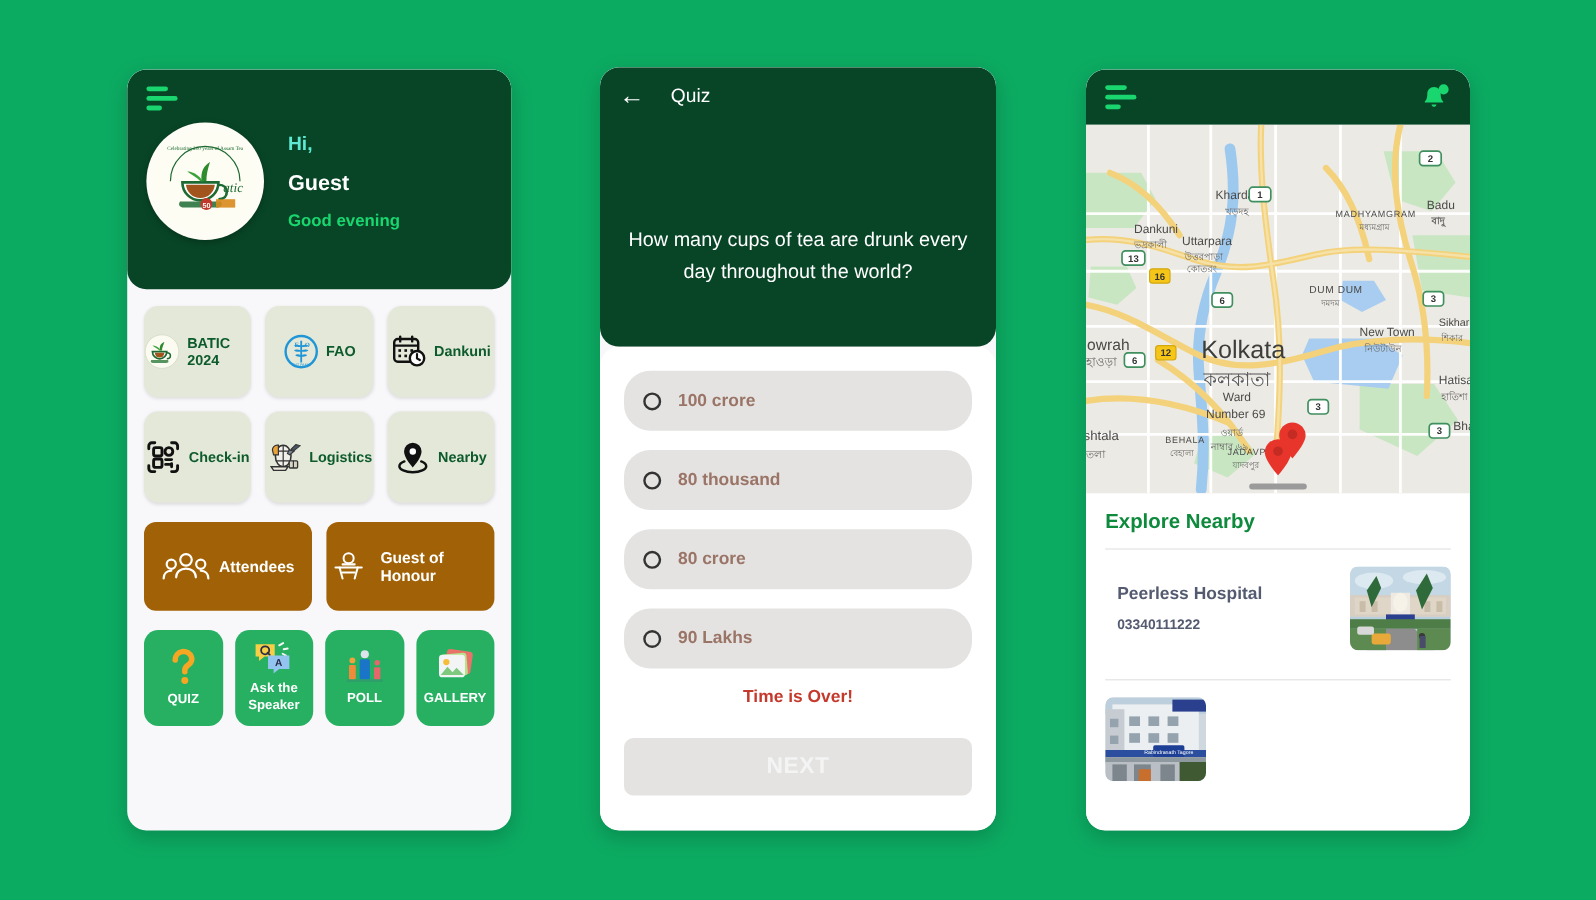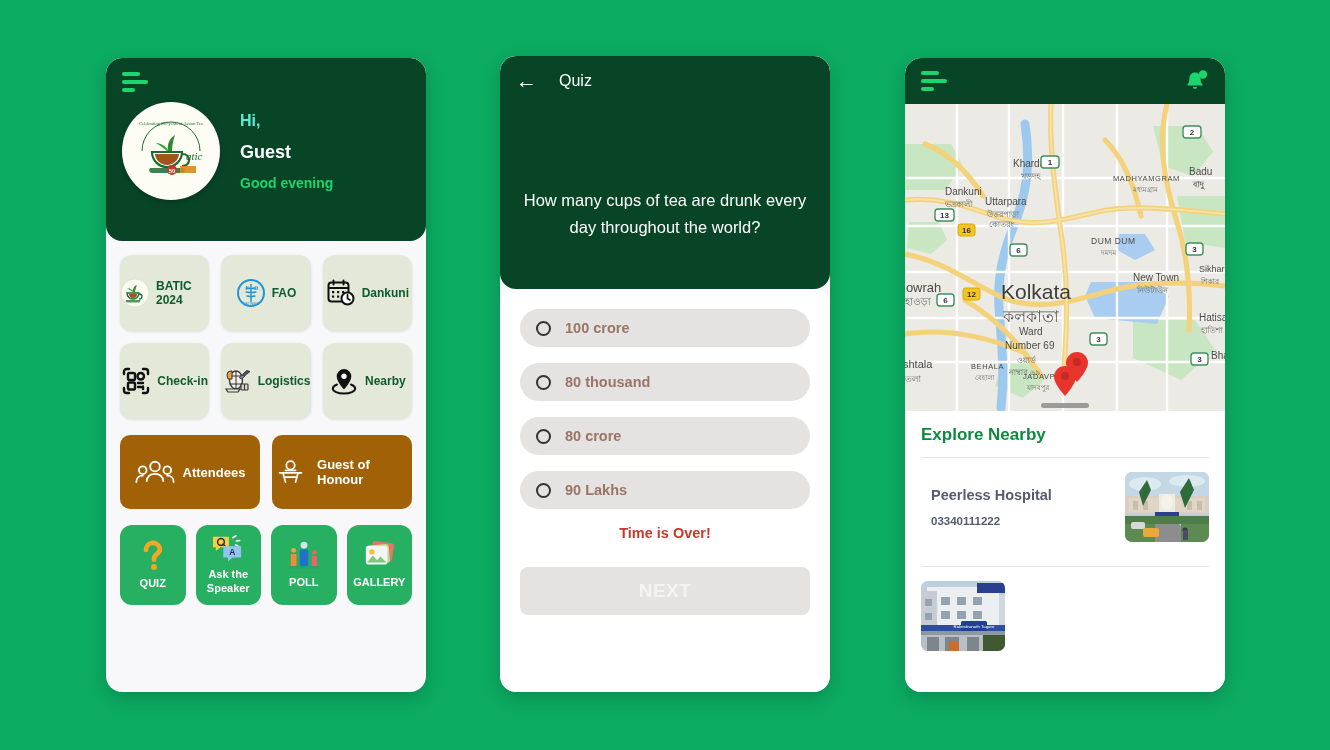--- a/index.html
+++ b/index.html
@@ -97,21 +97,21 @@
     color: #fff; font-size: 16.5px; font-weight: 400;
     text-align: center; line-height: 1.6; margin-top: auto; margin-bottom: 35px;
     padding: 0 4px;
   }
   .quiz-sheet {
     position: absolute; left: 0; right: 0; top: 233px; bottom: 0;
     background: #ffffff; border-radius: 16px;
     padding: 20px 20px 0 20px;
   }
   .opt {
-    background: #e4e3e1; border-radius: 22px; height: 38px;
+    background: #e4e3e1; border-radius: 22px; height: 50px;
     display: flex; align-items: center; gap: 14px; padding: 0 16px;
     margin-bottom: 16px; cursor: pointer;
   }
   .radio { width: 15px; height: 15px; border-radius: 50%; border: 2px solid #333; flex: 0 0 auto; }
   .opt-label { color: #9a7466; font-size: 14.5px; font-weight: 700; }
   .time-over { text-align: center; color: #c5392c; font-size: 14.5px; font-weight: 700; margin-top: 4px; }
   .next-btn {
     margin-top: 26px; height: 48px; border-radius: 8px; background: #e4e3e1;
     display: flex; align-items: center; justify-content: center;
     color: #f4f4f4; font-size: 19px; font-weight: 700; letter-spacing: .5px; cursor: pointer;

